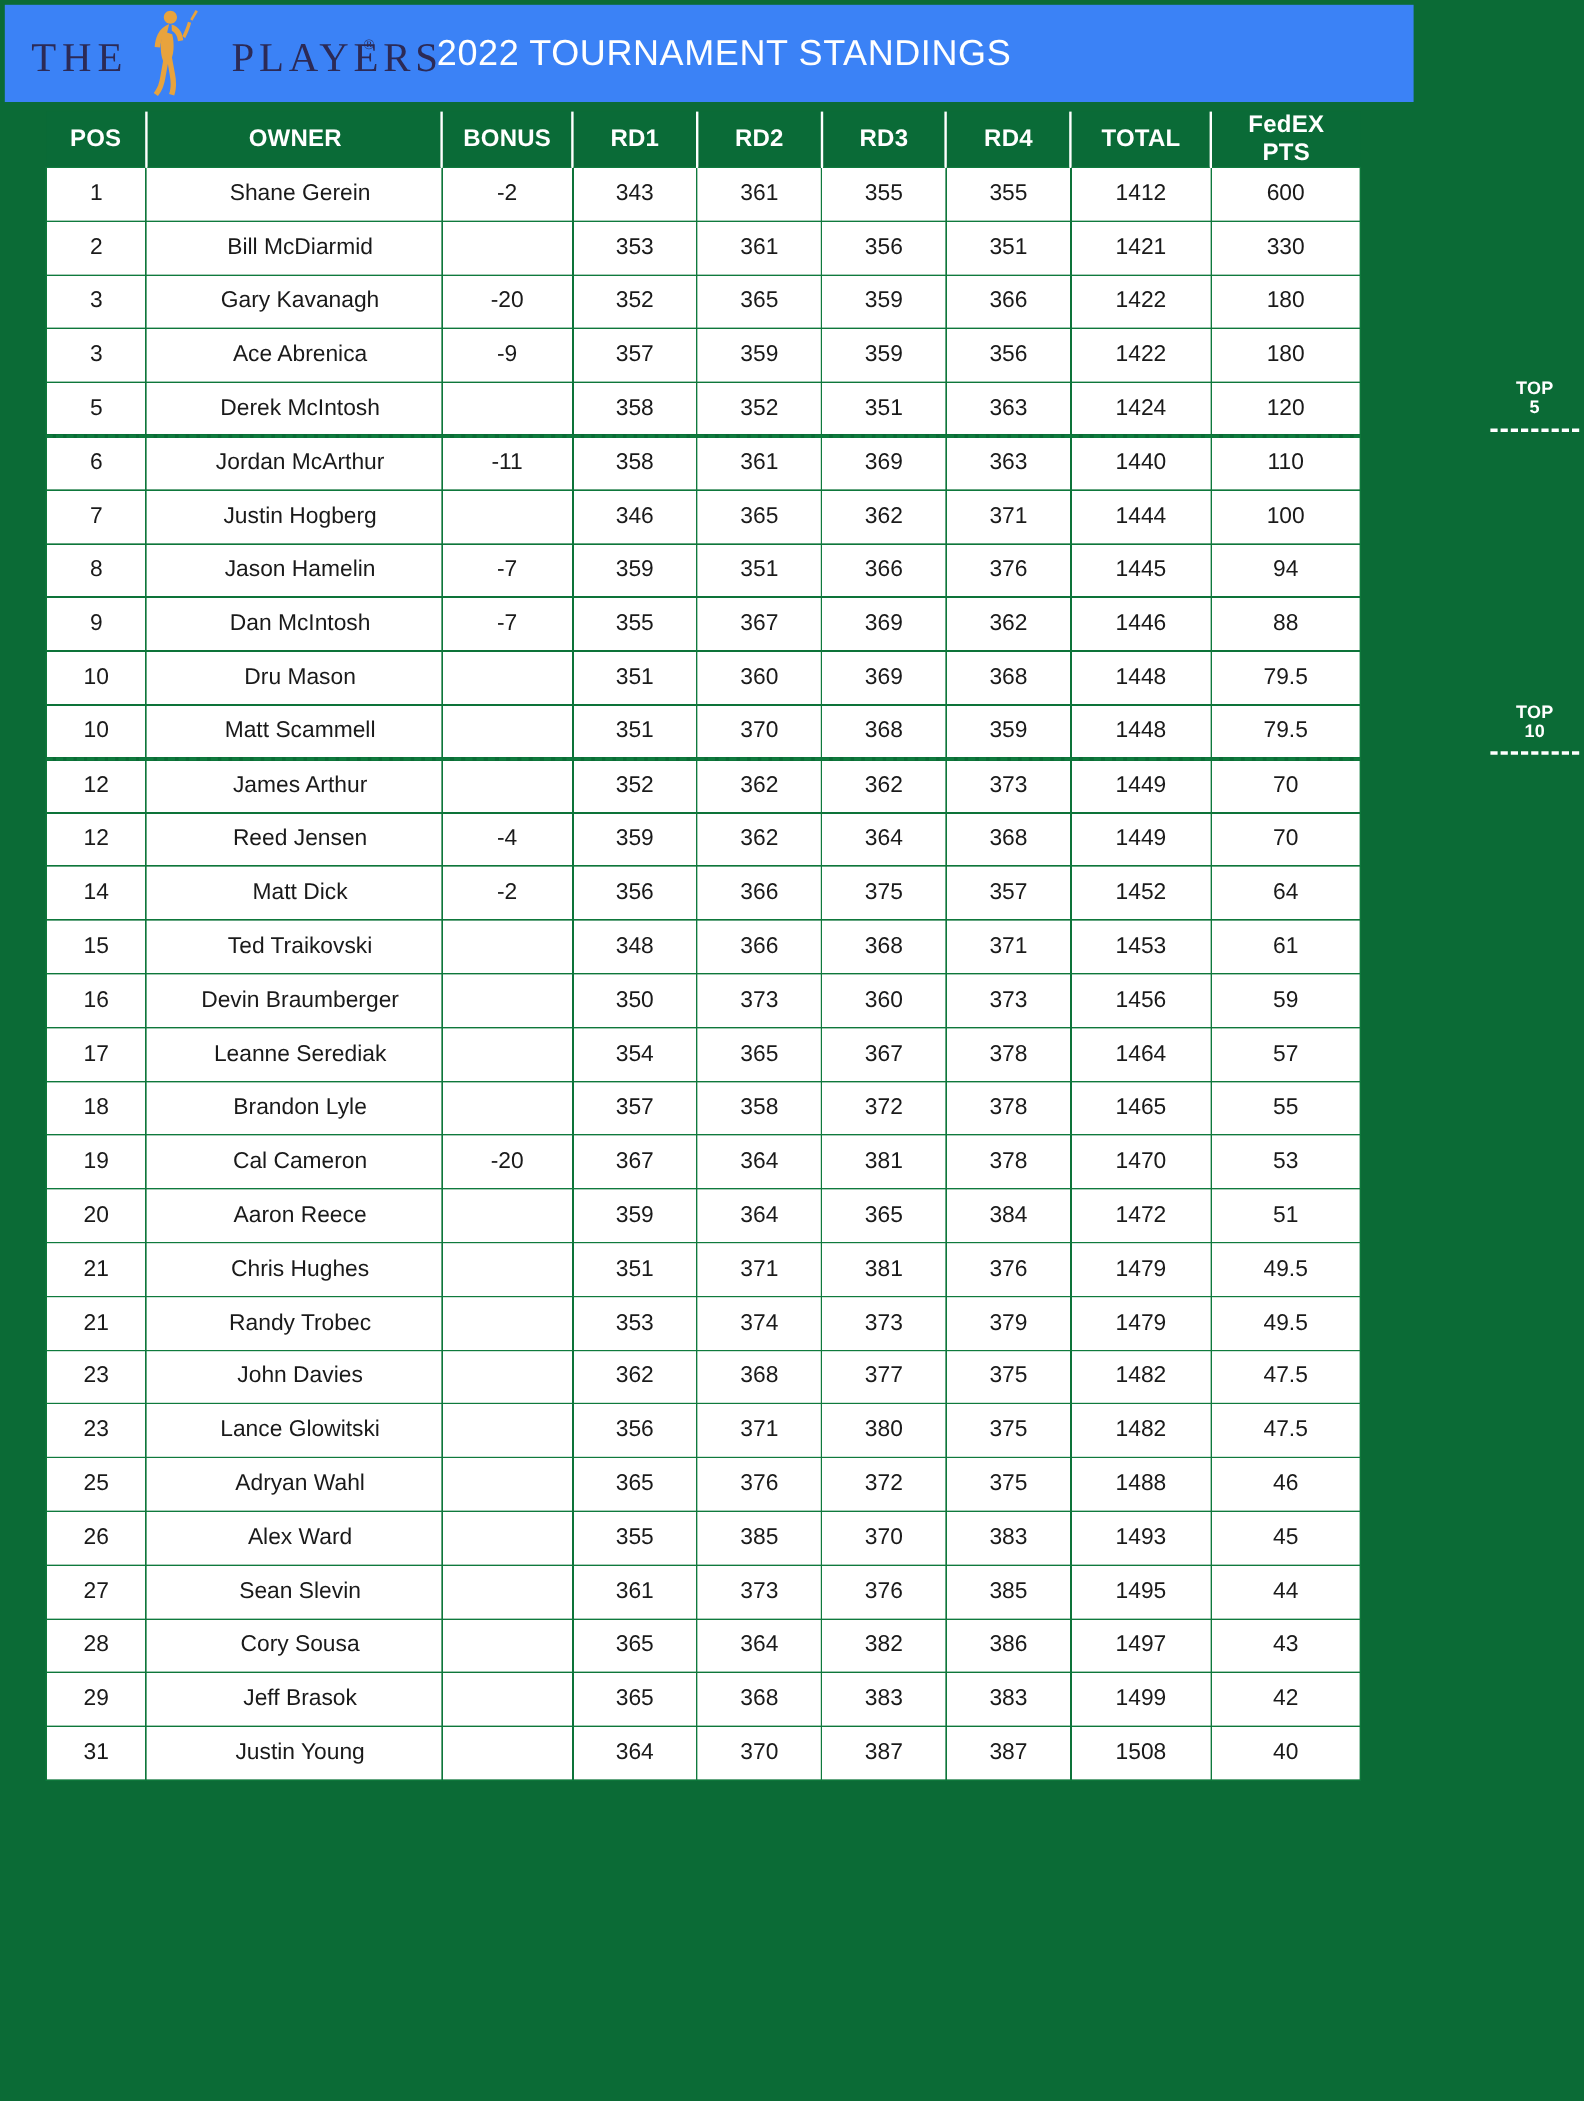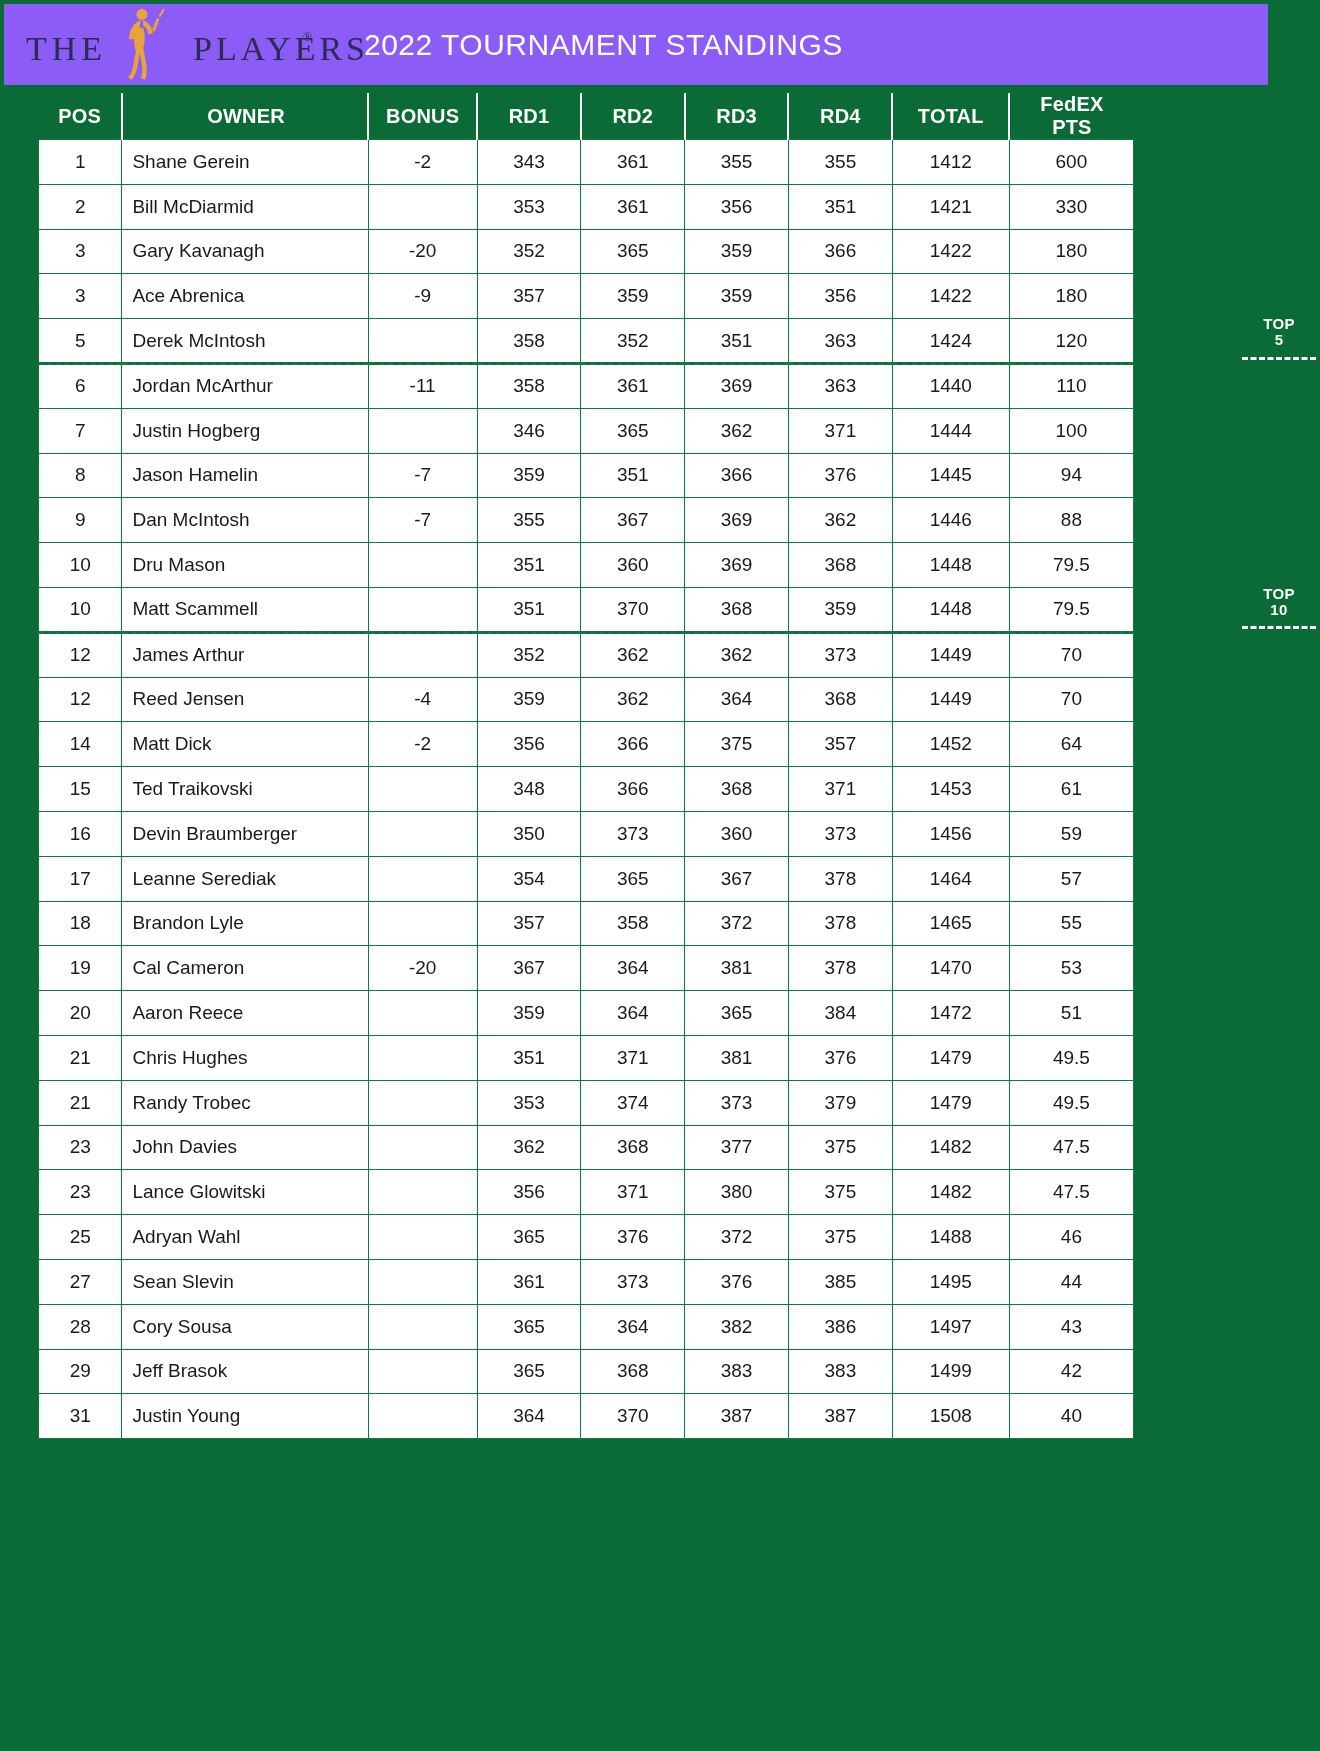--- a/index.html
+++ b/index.html
@@ -17,23 +17,23 @@
     width: 1320px;
     height: 1751px;
     background: #0b6b36;
   }
 
   
   .banner {
     position: absolute;
     left: 4px;
     top: 4px;
-    width: 1264px;
+    width: 1174px;
     height: 81px;
-    background: #8b5cf6;
+    background: #3b82f6;
     display: flex;
     align-items: center;
   }
 
   .logo-wrap {
     width: 320px;
     height: 81px;
     position: relative;
     display: flex;
     align-items: center;
@@ -126,21 +126,21 @@
     font-size: 19px;
     height: 44.8px;
     text-align: center;
     border: 1px solid #0f7a3d;
     font-family: "Liberation Sans", sans-serif;
     white-space: nowrap;
     overflow: hidden;
   }
 
   tbody td.owner {
-    text-align: left;
+    text-align: center;
     padding-left: 10px;
   }
 
   tbody tr.dash-after td {
     border-bottom: 3px dashed #0f7a3d;
   }
 
   
   col.c-pos     { width: 82px; }
   col.c-owner   { width: 242px; }
@@ -499,20 +499,31 @@
             <td class="owner">Adryan Wahl</td>
             <td></td>
             <td>365</td>
             <td>376</td>
             <td>372</td>
             <td>375</td>
             <td>1488</td>
             <td>46</td>
           </tr>
           <tr>
+            <td>26</td>
+            <td class="owner">Alex Ward</td>
+            <td></td>
+            <td>355</td>
+            <td>385</td>
+            <td>370</td>
+            <td>383</td>
+            <td>1493</td>
+            <td>45</td>
+          </tr>
+          <tr>
             <td>27</td>
             <td class="owner">Sean Slevin</td>
             <td></td>
             <td>361</td>
             <td>373</td>
             <td>376</td>
             <td>385</td>
             <td>1495</td>
             <td>44</td>
           </tr>

